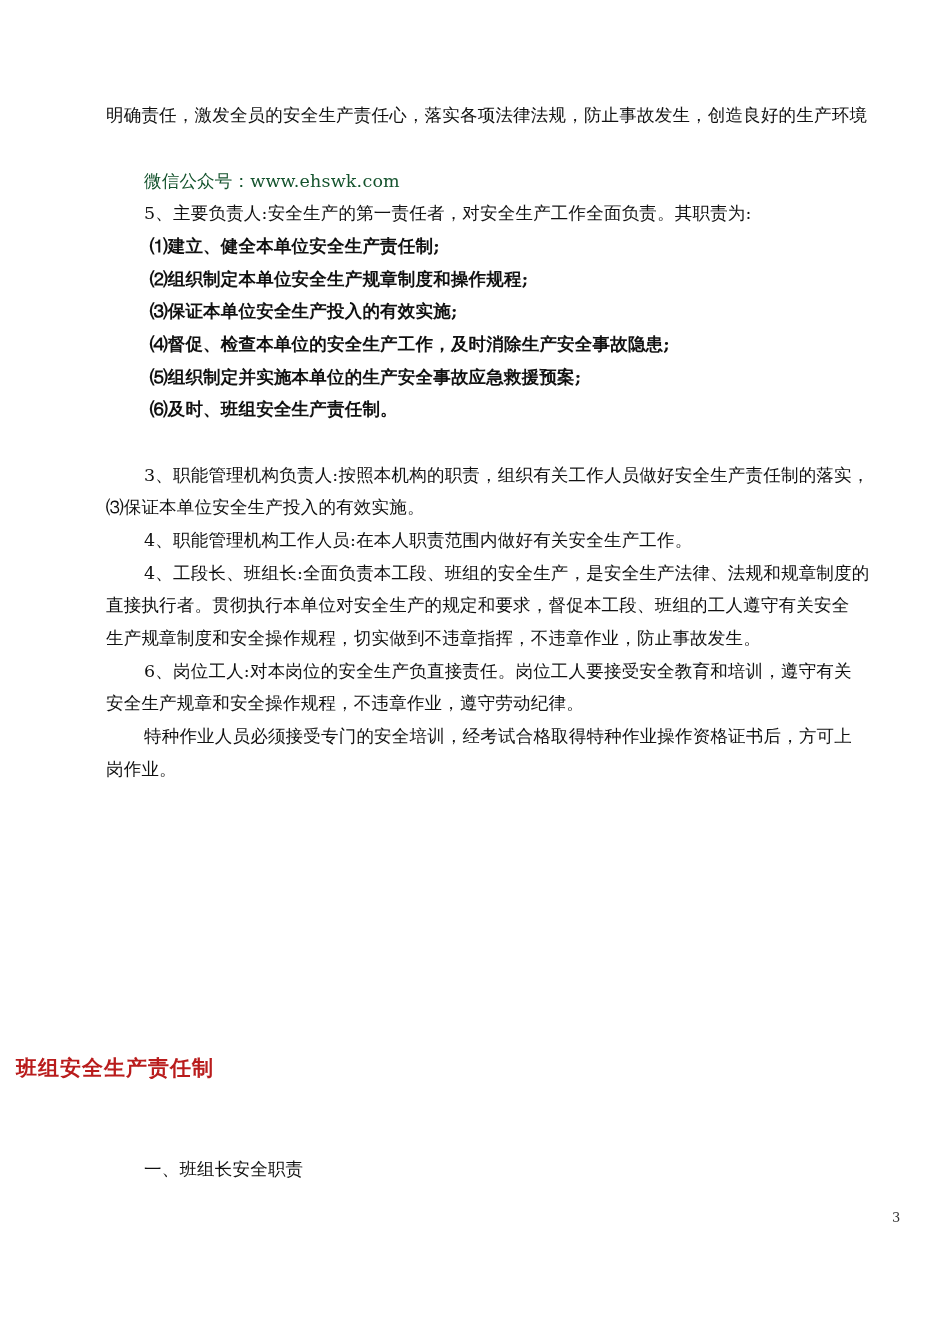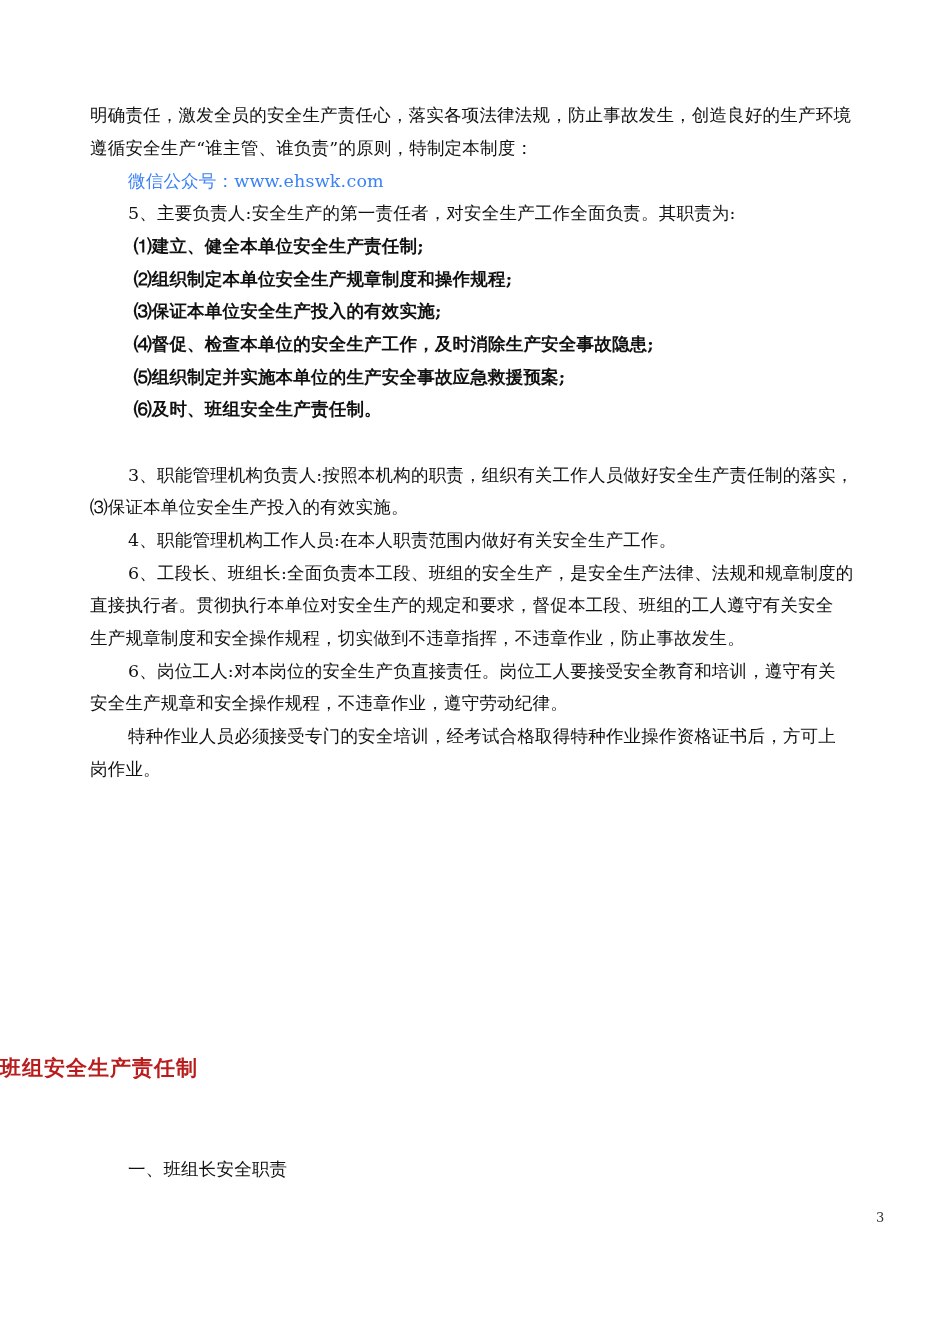--- a/index.html
+++ b/index.html
@@ -1,46 +1,45 @@
 <!DOCTYPE html>
 <html><head>
   <meta charset="utf-8">
   <style>
     html, body { margin: 0; padding: 0; background: #ffffff; }
     body { width: 950px; height: 1344px; position: relative; overflow: hidden;
       font-family: "DejaVu Serif", "Liberation Serif", serif; color: #111; }
-    .page { position: absolute; left: 0; top: 0; width: 908px; height: 1344px; background: #fff; }
+    .page { position: absolute; left: 16px; top: 0; width: 908px; height: 1344px; background: #fff; }
     .line { position: absolute; left: 90px; width: 800px; font-size: 17.5px; line-height: 22px;
       white-space: nowrap; letter-spacing: 0.2px; }
     .indent { left: 128px; }
     .sub { left: 134px; font-weight: bold; }
-    .red { color: #3b82f6; }
+    .red { color: #14532d; }
     .title { position: absolute; left: 0; width: 950px; top: 1054px; text-align: left;
       font-family: "DejaVu Sans", "Liberation Sans", sans-serif; font-weight: bold;
       font-size: 21px; color: #b91c1c; letter-spacing: 1px; }
     .pagenum { position: absolute; left: 876px; top: 1210px; font-size: 13px; color: #333; }
   </style>
 </head>
 <body>
 
 <div class="page">
   <div class="line" style="top:104px">明确责任，激发全员的安全生产责任心，落实各项法律法规，防止事故发生，创造良好的生产环境</div>
-  <div class="line" style="top:137px">遵循安全生产“谁主管、谁负责”的原则，特制定本制度：</div>
   <div class="line indent red" style="top:170px">微信公众号：www.ehswk.com</div>
   <div class="line indent" style="top:202px">5、主要负责人:安全生产的第一责任者，对安全生产工作全面负责。其职责为:</div>
   <div class="line sub" style="top:235px">⑴建立、健全本单位安全生产责任制;</div>
   <div class="line sub" style="top:268px">⑵组织制定本单位安全生产规章制度和操作规程;</div>
   <div class="line sub" style="top:300px">⑶保证本单位安全生产投入的有效实施;</div>
   <div class="line sub" style="top:333px">⑷督促、检查本单位的安全生产工作，及时消除生产安全事故隐患;</div>
   <div class="line sub" style="top:366px">⑸组织制定并实施本单位的生产安全事故应急救援预案;</div>
   <div class="line sub" style="top:398px">⑹及时、班组安全生产责任制。</div>
   <div class="line indent" style="top:464px">3、职能管理机构负责人:按照本机构的职责，组织有关工作人员做好安全生产责任制的落实，</div>
   <div class="line" style="top:496px">⑶保证本单位安全生产投入的有效实施。</div>
   <div class="line indent" style="top:529px">4、职能管理机构工作人员:在本人职责范围内做好有关安全生产工作。</div>
-  <div class="line indent" style="top:562px">6、工段长、班组长:全面负责本工段、班组的安全生产，是安全生产法律、法规和规章制度的</div>
+  <div class="line indent" style="top:562px">4、工段长、班组长:全面负责本工段、班组的安全生产，是安全生产法律、法规和规章制度的</div>
   <div class="line" style="top:594px">直接执行者。贯彻执行本单位对安全生产的规定和要求，督促本工段、班组的工人遵守有关安全</div>
   <div class="line" style="top:627px">生产规章制度和安全操作规程，切实做到不违章指挥，不违章作业，防止事故发生。</div>
   <div class="line indent" style="top:660px">6、岗位工人:对本岗位的安全生产负直接责任。岗位工人要接受安全教育和培训，遵守有关</div>
   <div class="line" style="top:692px">安全生产规章和安全操作规程，不违章作业，遵守劳动纪律。</div>
   <div class="line indent" style="top:725px">特种作业人员必须接受专门的安全培训，经考试合格取得特种作业操作资格证书后，方可上</div>
   <div class="line" style="top:758px">岗作业。</div>
 
   <div class="title">班组安全生产责任制</div>
 
   <div class="line indent" style="top:1158px">一、班组长安全职责</div>

